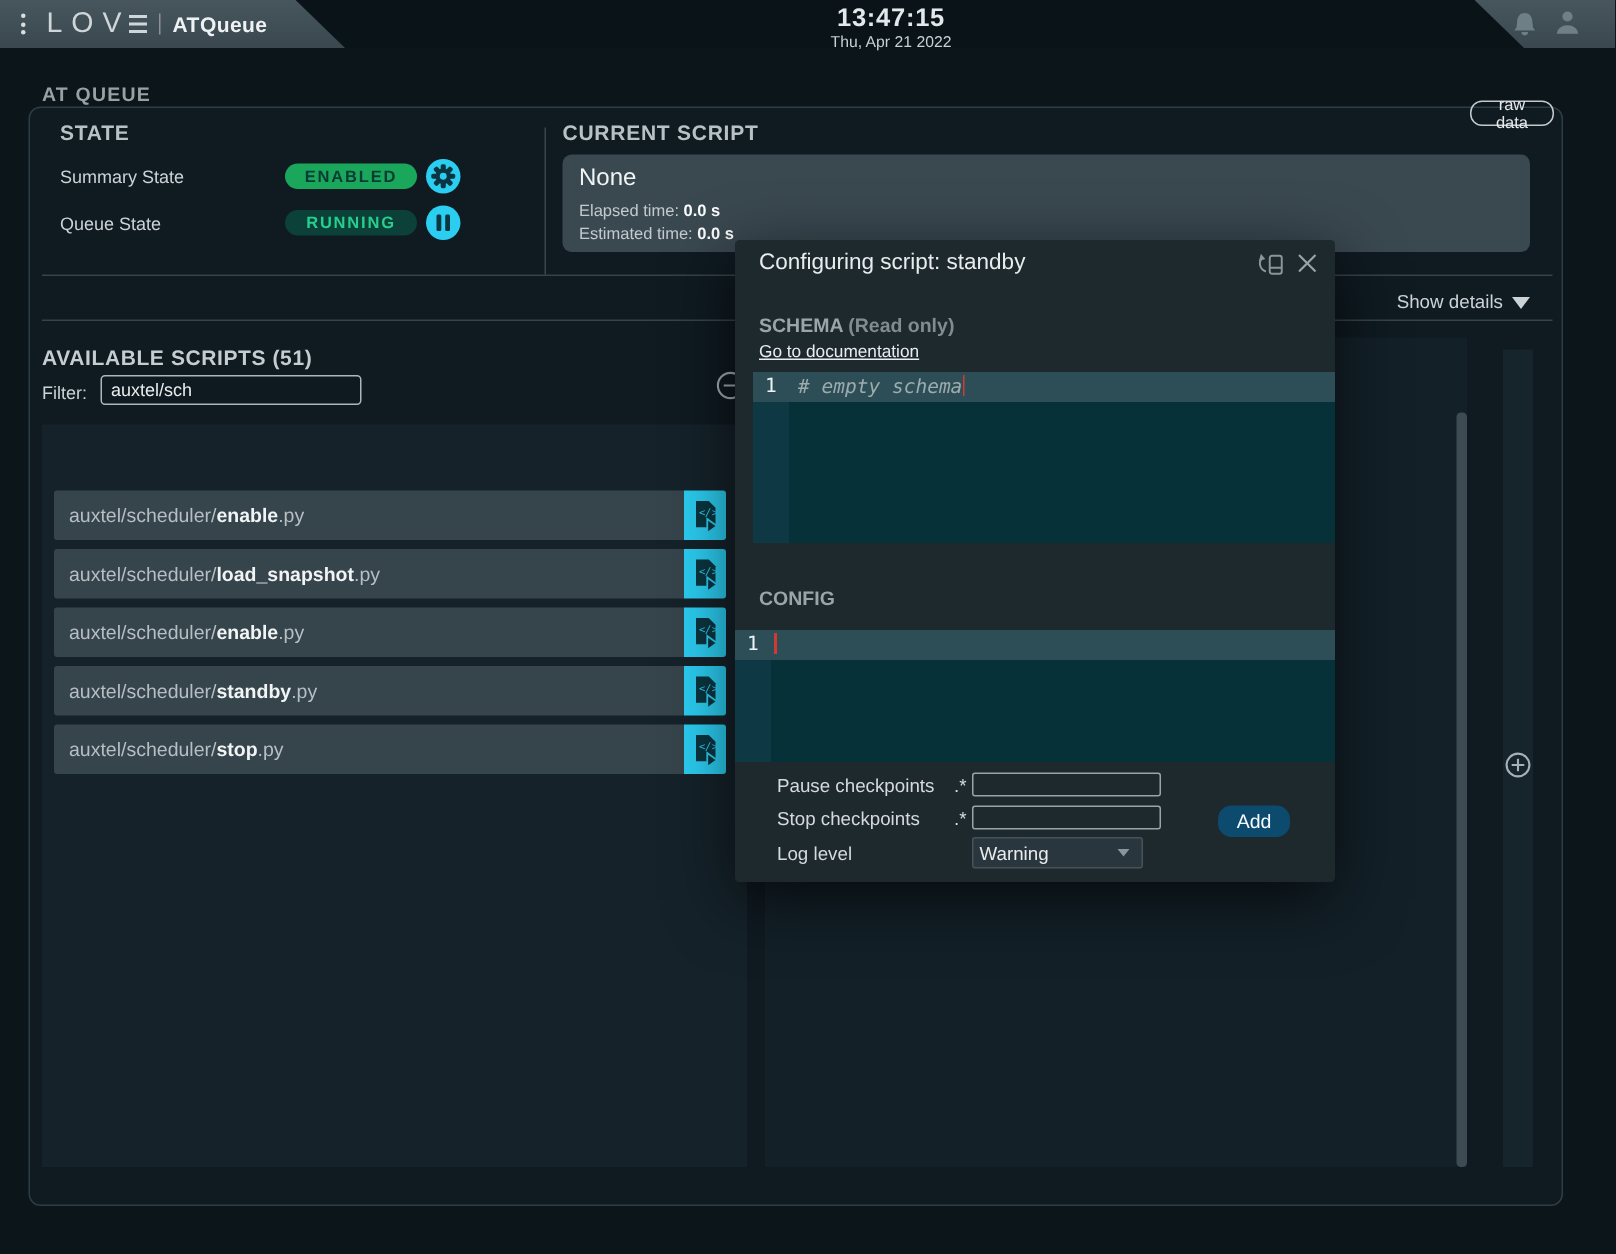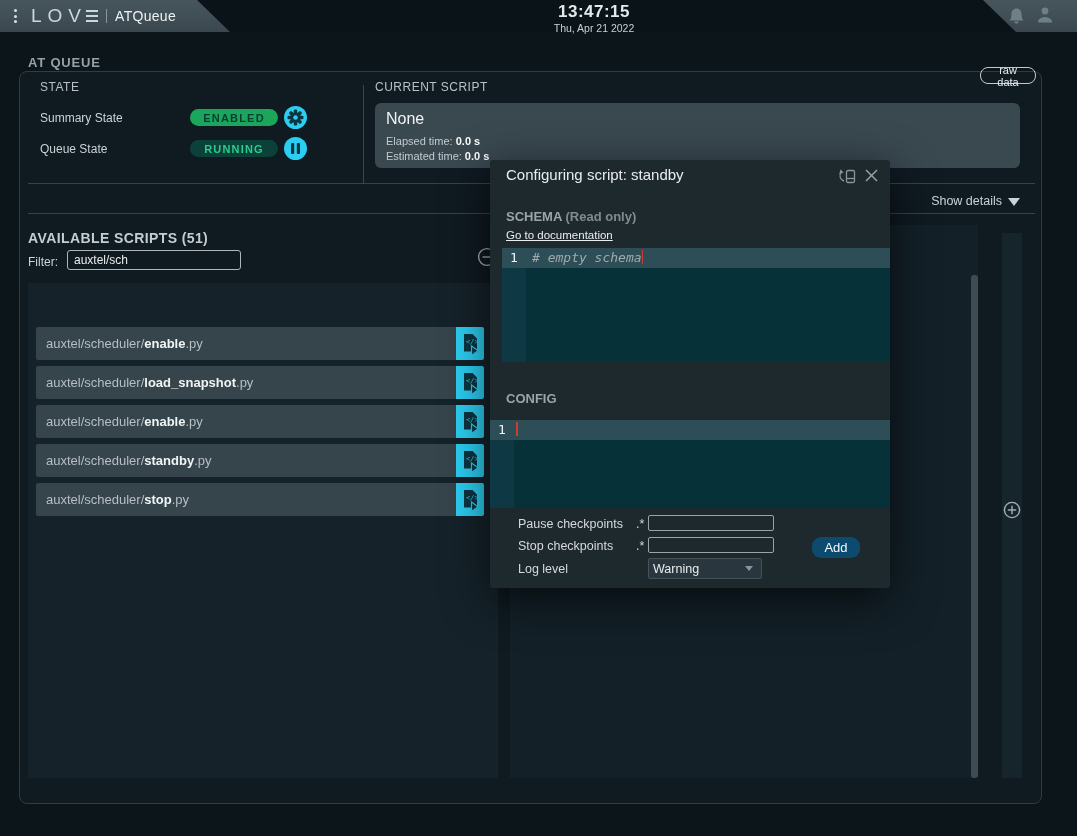--- a/index.html
+++ b/index.html
@@ -16,35 +16,35 @@
            display:flex;align-items:center;}
   .tb-right{position:absolute;left:983px;top:0;width:94px;height:32px;
            background:linear-gradient(#47565d,#3a474e);
            clip-path:polygon(0 0,100% 0,100% 100%,33px 100%);}
   .kebab{display:flex;flex-direction:column;gap:2.5px;margin-left:14px;margin-right:14px;cursor:pointer;}
   .kebab i{width:3px;height:3px;border-radius:50%;background:#d9dfe1;display:block;}
   .logo-text{font-size:19px;letter-spacing:6px;color:#cfd6d9;font-weight:400;}
   .logo-eq{display:inline-flex;flex-direction:column;gap:2.5px;margin-left:-1px;margin-right:8px;}
   .logo-eq i{width:12px;height:2.2px;background:#cfd6d9;display:block;}
   .logo-sep{width:1px;height:14px;background:#8a949a;margin-right:8px;}
-  .app-title{font-size:14px;font-weight:normal;color:#eef2f4;letter-spacing:.3px;}
+  .app-title{font-size:14px;font-weight:bold;color:#eef2f4;letter-spacing:.3px;}
   .clock{position:absolute;left:519px;top:3px;width:150px;text-align:center;line-height:1.1;}
   .clock .time{font-size:17px;font-weight:600;color:#e3e9eb;letter-spacing:.5px;}
   .clock .date{font-size:10.5px;color:#c9d0d3;margin-top:1px;}
 
   
   .fieldset{position:absolute;left:19px;top:71px;width:1021px;height:731px;
             border:1px solid #2e3d45;border-radius:8px;background:#0f1a21;}
   .legend{position:absolute;left:28px;top:55px;font-size:13px;font-weight:bold;
           color:#97a1a6;letter-spacing:.8px;}
   .rawdata{position:absolute;left:980px;top:67px;width:56px;height:17px;
            border:1px solid #c3cacd;border-radius:8px;color:#e6eaec;font-size:11px;
            display:flex;align-items:center;justify-content:center;cursor:pointer;background:transparent;}
 
-  .sec-title{font-size:12px;font-weight:normal;color:#b9c1c5;letter-spacing:.5px;}
+  .sec-title{font-size:14px;font-weight:bold;color:#b9c1c5;letter-spacing:.5px;}
   .lbl{font-size:12px;color:#ccd3d6;}
   .badge{position:absolute;width:88px;height:17px;border-radius:9px;font-size:11px;font-weight:bold;
          display:flex;align-items:center;justify-content:center;letter-spacing:1.2px;}
   .badge-enabled{background:#1aa75c;color:#0a3c33;}
   .badge-running{background:#0c413a;color:#27cf8c;}
   .circle-btn{position:absolute;width:23px;height:23px;border-radius:50%;background:#2bcdf1;
               display:flex;align-items:center;justify-content:center;cursor:pointer;}
   .vdivider{position:absolute;left:363px;top:85px;width:1px;height:98px;background:#39464d;}
   .csbox{position:absolute;left:375px;top:103px;width:645px;height:65px;background:#3a4850;border-radius:6px;}
   .cs-name{position:absolute;left:11px;top:7px;font-size:16px;color:#f0f4f5;}

